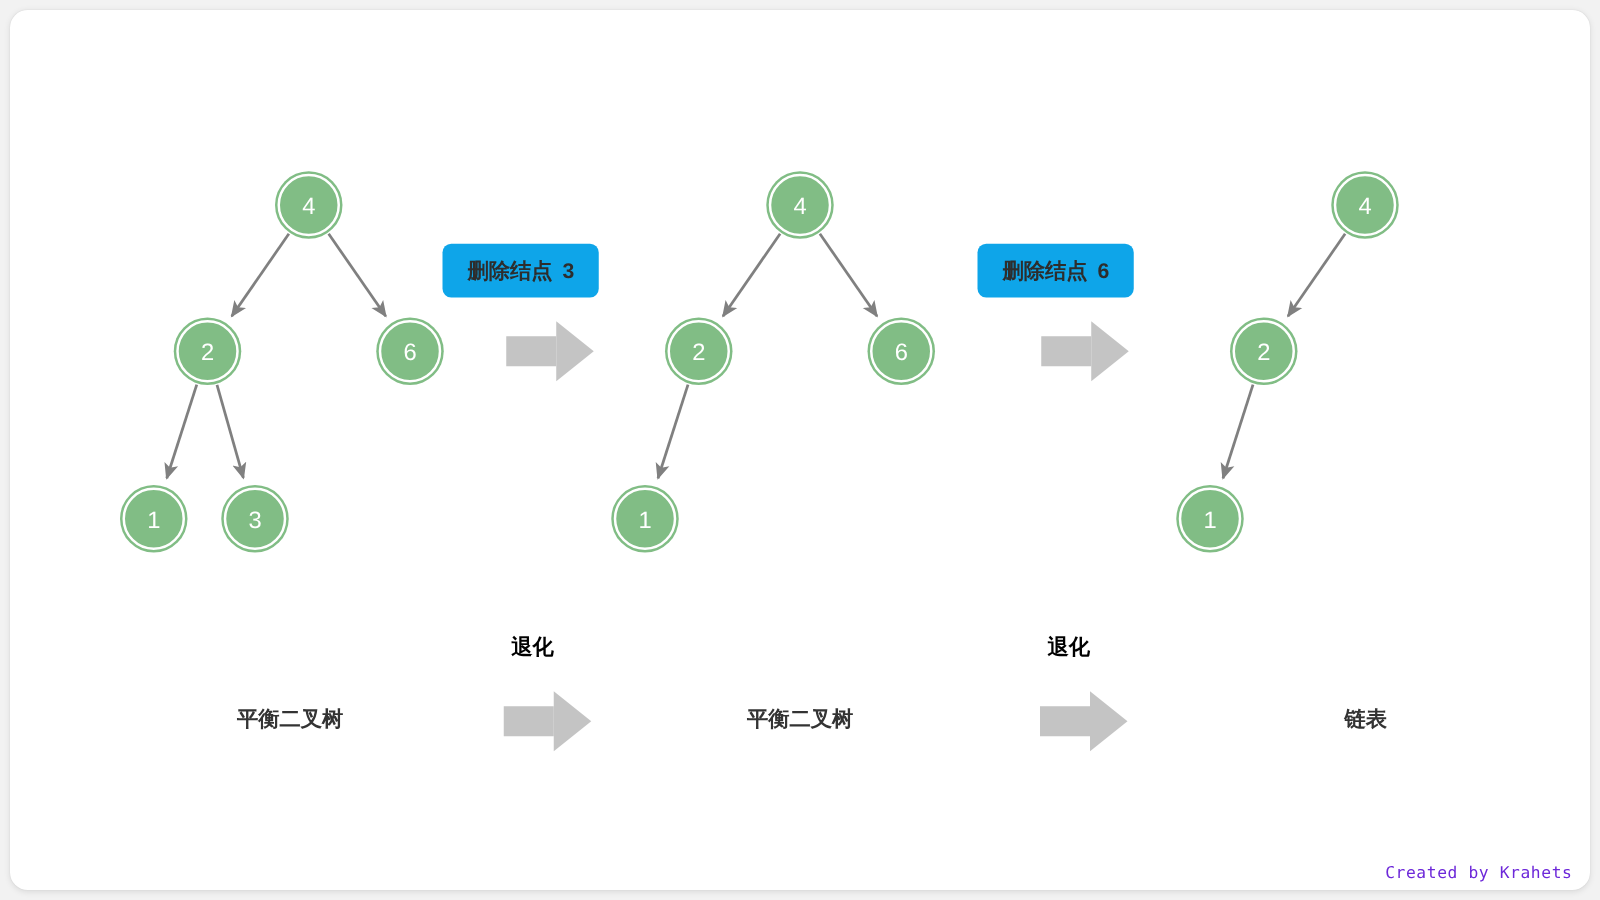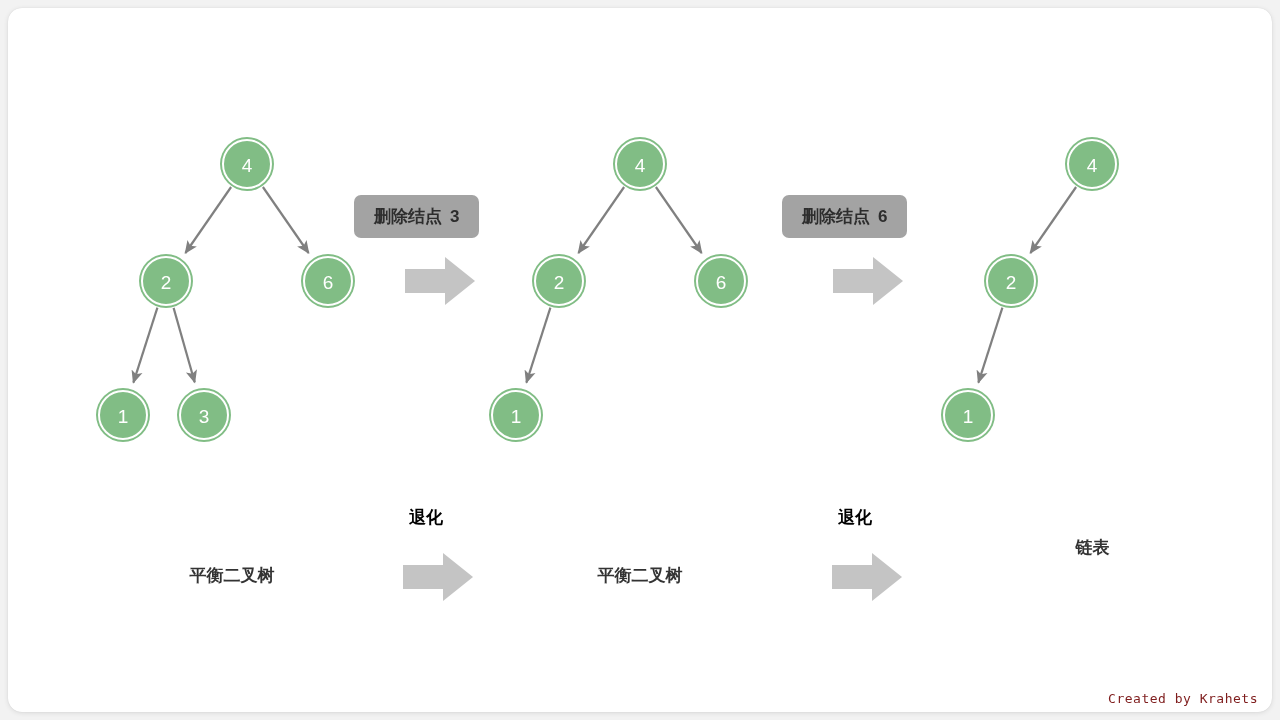--- a/index.html
+++ b/index.html
@@ -47,21 +47,21 @@
     color: #ffffff;
     font-size: 19px;
     line-height: 50px;
     text-align: center;
     font-weight: 400;
     box-sizing: border-box;
     letter-spacing: 0;
   }
   .op-label {
     position: absolute;
-    background: #a3a3a3;
+    background: #0ea5e9;
     border-radius: 7px;
     color: #2d2d2d;
     font-weight: bold;
     font-size: 17px;
     padding: 10px 20px;
     white-space: nowrap;
     box-sizing: border-box;
   }
   .op-label .num { margin-left: 8px; }
   .arrow-wrap { position: absolute; }
@@ -91,21 +91,21 @@
     color: #333333;
     font-weight: bold;
     font-size: 17px;
     white-space: nowrap;
     text-align: center;
   }
   .watermark {
     position: absolute;
     right: 22px;
     bottom: 14px;
-    color: #7f1d1d;
+    color: #6d28d9;
     font-family: "DejaVu Sans Mono", "Liberation Mono", monospace;
     font-size: 13px;
     letter-spacing: 0.5px;
     white-space: nowrap;
   }
 </style>
 </head>
 <body>
 
 <div id="card">
@@ -170,17 +170,17 @@
     </div>
 
     <div class="degrade-text" style="left:838px; top:506px;">退化</div>
     <div class="arrow-wrap" style="left:832px; top:553px; width:70px; height:48px;">
       <div class="arrow-shaft"></div>
         <div class="arrow-head"></div>
     </div>
 
     <div class="caption" style="left:132px; top:564px; width:200px;">平衡二叉树</div>
     <div class="caption" style="left:540px; top:564px; width:200px;">平衡二叉树</div>
-    <div class="caption" style="left:1010px; top:536px; width:165px;">链表</div>
+    <div class="caption" style="left:1010px; top:564px; width:165px;">链表</div>
 
     <div class="watermark">Created by Krahets</div>
   </div>
 </div>
 
 </body></html>

